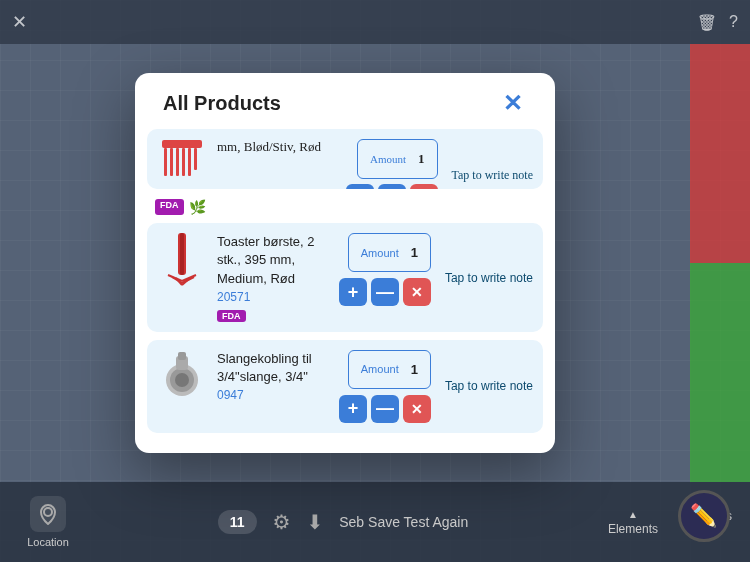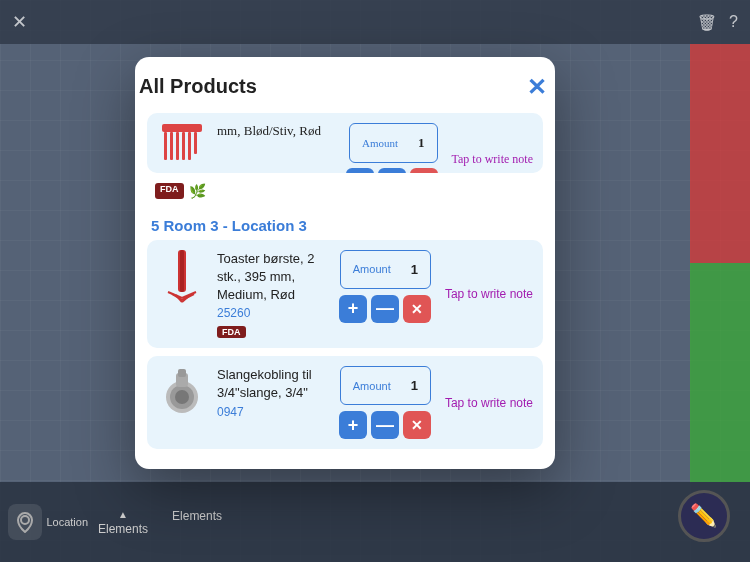--- a/index.html
+++ b/index.html
@@ -58,21 +58,21 @@
       bottom: 0; left: 0; right: 0;
       height: 80px;
       background: rgba(45,55,70,0.95);
       display: flex;
       align-items: center;
       z-index: 10;
       padding: 0 8px;
     }
     .bottom-nav-item {
       display: flex;
-      flex-direction: row;
+      flex-direction: column;
       align-items: center;
       justify-content: center;
       width: 80px;
       height: 70px;
       cursor: pointer;
       gap: 4px;
     }
     .bottom-nav-icon {
       width: 36px;
       height: 36px;
@@ -195,21 +195,21 @@
       background: #fff;
       border-radius: 14px;
       width: 420px;
       max-height: 420px;
       overflow: hidden;
       display: flex;
       flex-direction: column;
       box-shadow: 0 20px 60px rgba(0,0,0,0.4);
     }
     .modal-header {
-      padding: 16px 4px 12px;
+      padding: 16px 28px 12px;
       display: flex;
       align-items: center;
       justify-content: space-between;
       flex-shrink: 0;
     }
     .modal-title {
       font-size: 20px;
       font-weight: 600;
       color: #222;
     }
@@ -272,21 +272,21 @@
       color: #3b7dd8;
       margin-bottom: 6px;
     }
     .product-badges {
       display: flex;
       gap: 6px;
       align-items: center;
       margin-top: 4px;
     }
     .badge-fda {
-      background: #7f1d1d;
+      background: #a21caf;
       color: #fff;
       font-size: 9px;
       font-weight: 700;
       padding: 1px 5px;
       border-radius: 3px;
     }
     .badge-vegan {
       color: #3b7dd8;
       font-size: 14px;
     }
@@ -301,21 +301,21 @@
       border: 1.5px solid #3b7dd8;
       border-radius: 6px;
       padding: 11px 12px;
       font-size: 12px;
       color: #3b7dd8;
       min-width: 80px;
       text-align: center;
       display: flex;
       align-items: center;
       justify-content: space-between;
-      gap: 20px;
+      gap: 12px;
     }
     .amount-label {
       font-size: 11px;
       color: #3b7dd8;
     }
     .amount-value {
       font-size: 13px;
       color: #222;
       font-weight: 600;
     }
@@ -343,21 +343,21 @@
       background: #3b7dd8;
       color: #fff;
     }
     .qty-btn.del {
       background: #e05555;
       color: #fff;
       font-size: 14px;
     }
     .tap-note {
       font-size: 12px;
-      color: #a21caf;
+      color: #0c4a6e;
       align-self: center;
       margin-left: 4px;
       white-space: nowrap;
     }
 
     
     .partial-card {
       background: #e8f4fc;
       border-radius: 10px;
       padding: 10px;
@@ -435,39 +435,38 @@
           </div>
           <span class="tap-note">Tap to write note</span>
         </div>
       </div>
 
       <div style="display:flex;gap:6px;padding:2px 8px 8px;">
         <span class="badge-fda">FDA</span>
         <span class="badge-vegan">🌿</span>
       </div>
 
-      <div class="section-header">5 Room 3 - Location 3</div>
       <div class="product-card">
         <div class="product-img">
 
           <svg width="44" height="60" viewBox="0 0 44 60">
             <rect x="18" y="0" width="8" height="42" rx="3" fill="#c33"></rect>
             <rect x="20" y="0" width="4" height="42" rx="2" fill="#a22"></rect>
 
             <line x1="8" y1="42" x2="22" y2="48" stroke="#c33" stroke-width="2"></line>
             <line x1="12" y1="44" x2="22" y2="50" stroke="#c33" stroke-width="2"></line>
             <line x1="16" y1="45" x2="22" y2="52" stroke="#c33" stroke-width="2"></line>
             <line x1="22" y1="48" x2="36" y2="42" stroke="#c33" stroke-width="2"></line>
             <line x1="22" y1="50" x2="34" y2="44" stroke="#c33" stroke-width="2"></line>
             <line x1="22" y1="52" x2="30" y2="45" stroke="#c33" stroke-width="2"></line>
           </svg>
         </div>
         <div class="product-info">
           <div class="product-name">Toaster børste, 2 stk., 395 mm, Medium, Rød</div>
-          <div class="product-sku">25260</div>
+          <div class="product-sku">20571</div>
           <div class="product-badges">
             <span class="badge-fda">FDA</span>
           </div>
         </div>
         <div class="product-controls">
           <div class="amount-display">
             <span class="amount-label">Amount</span>
             <span class="amount-value">1</span>
           </div>
           <div class="qty-controls">
@@ -519,20 +518,26 @@
     <div class="bottom-nav-icon">
       <svg width="22" height="22" viewBox="0 0 22 22" fill="none">
         <circle cx="11" cy="9" r="4" stroke="#aaa" stroke-width="2"></circle>
         <path d="M11 2C7 2 4 5.5 4 9c0 6 7 12 7 12s7-6 7-12c0-3.5-3-7-7-7z" stroke="#aaa" stroke-width="2" fill="none"></path>
       </svg>
     </div>
     <span class="bottom-nav-label">Location</span>
   </div>
 
 
+  <div class="bottom-center">
+    <span class="bottom-badge">11</span>
+    <span class="bottom-settings-icon">⚙</span>
+    <span class="bottom-download-icon">⬇</span>
+    <span class="bottom-center-title">Seb Save Test Again</span>
+  </div>
 
   <div class="bottom-tabs">
     <div class="bottom-tab">
       <span class="bottom-tab-arrow">▲</span>
       <span>Elements</span>
     </div>
     <div class="bottom-tab">
       <span>Elements</span>
     </div>
   </div>

